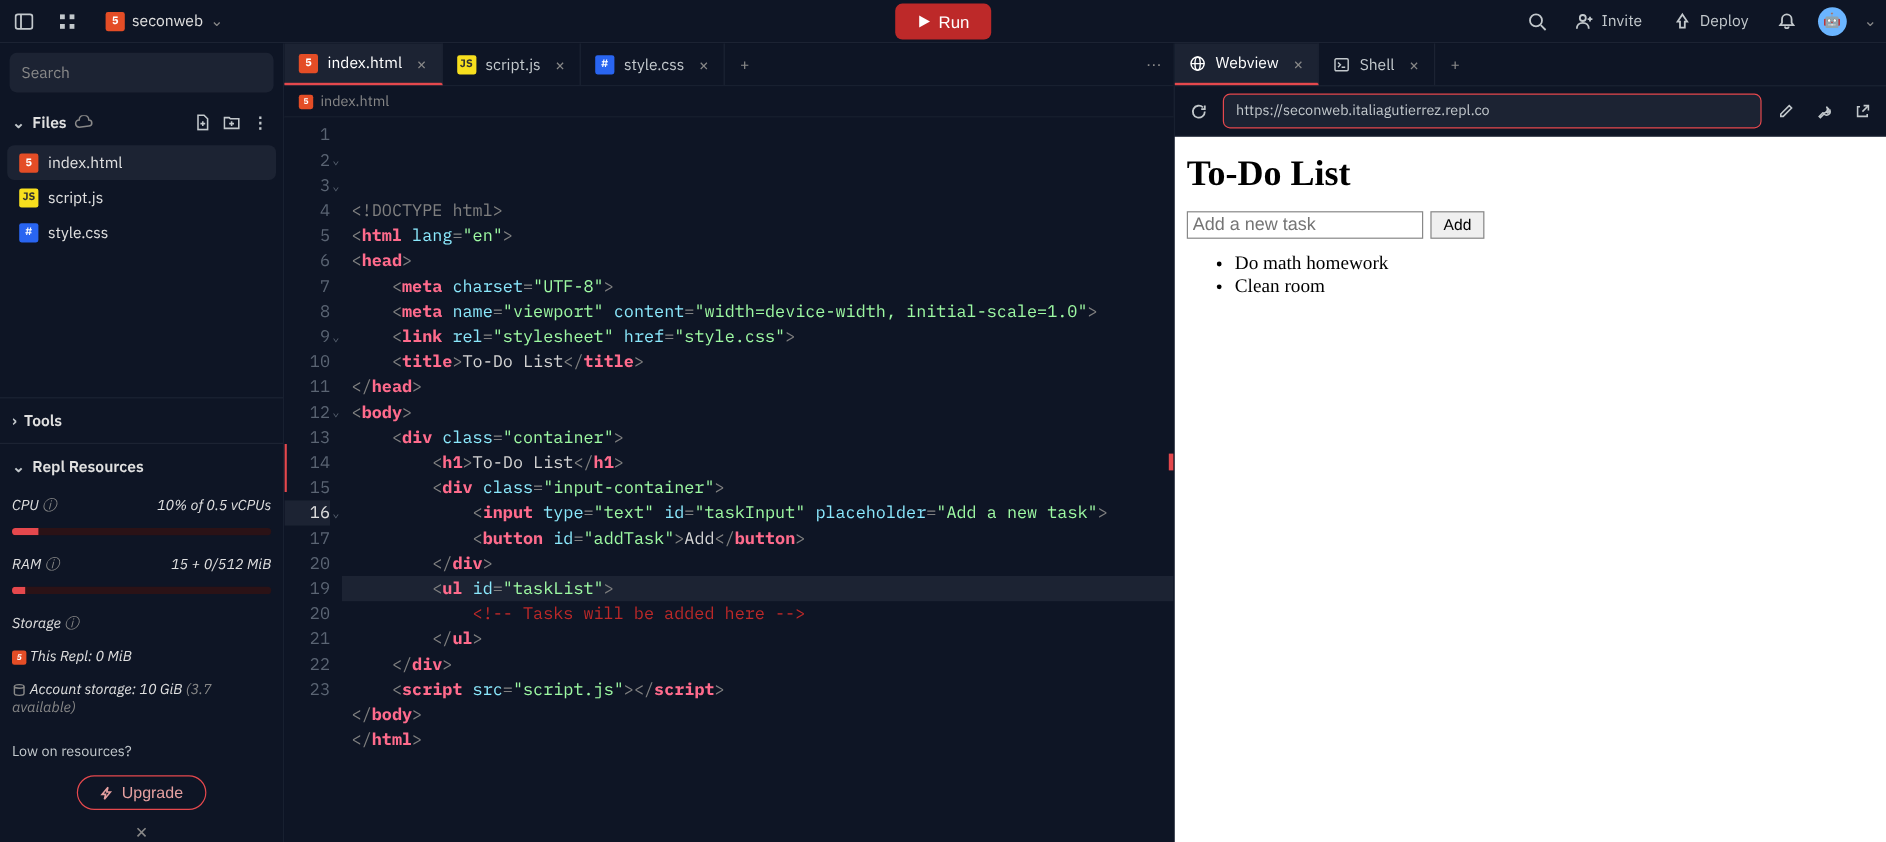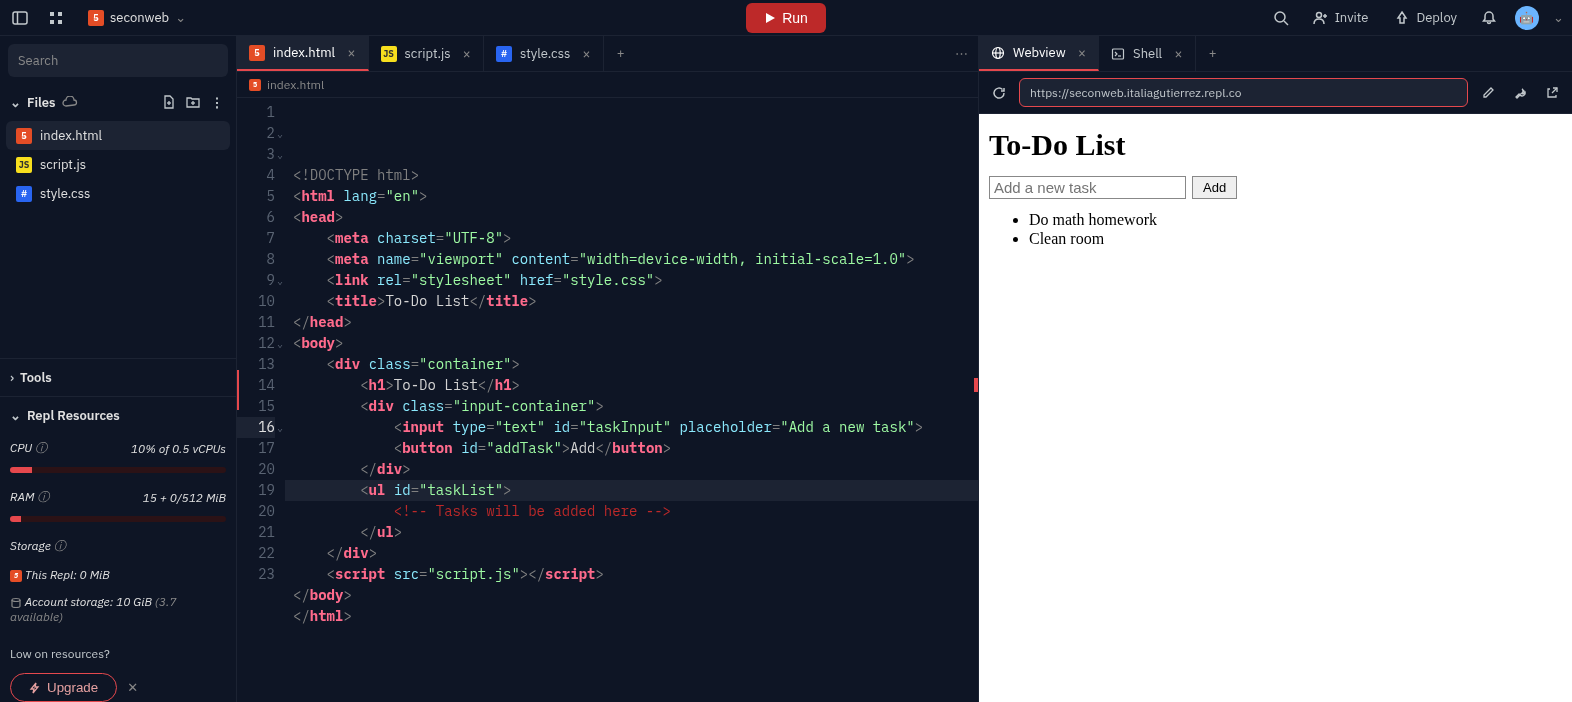--- a/index.html
+++ b/index.html
@@ -130,20 +130,21 @@
 .res-row { display:flex; justify-content:space-between; align-items:center; padding:6px 0; font-size:12px;}
 .bar {
   height:6px; background:#2b1216; border-radius:3px; overflow:hidden; margin-top:4px;
 }
 .bar-fill { height:100%; background:#e5484d; }
 .storage { font-size:12px; padding:6px 0; }
 .storage .sub { color:#888; }
 .upgrade-row {
   display:flex; align-items:center; gap:10px;
   padding:6px 10px 0;
+  flex-direction:column;
 }
 .upgrade-btn {
   border:1px solid #e5484d;
   color:#e5a0a0;
   background:transparent;
   padding:6px 18px;
   border-radius:16px;
   display:flex;align-items:center;gap:6px;
   cursor:pointer;
 }

